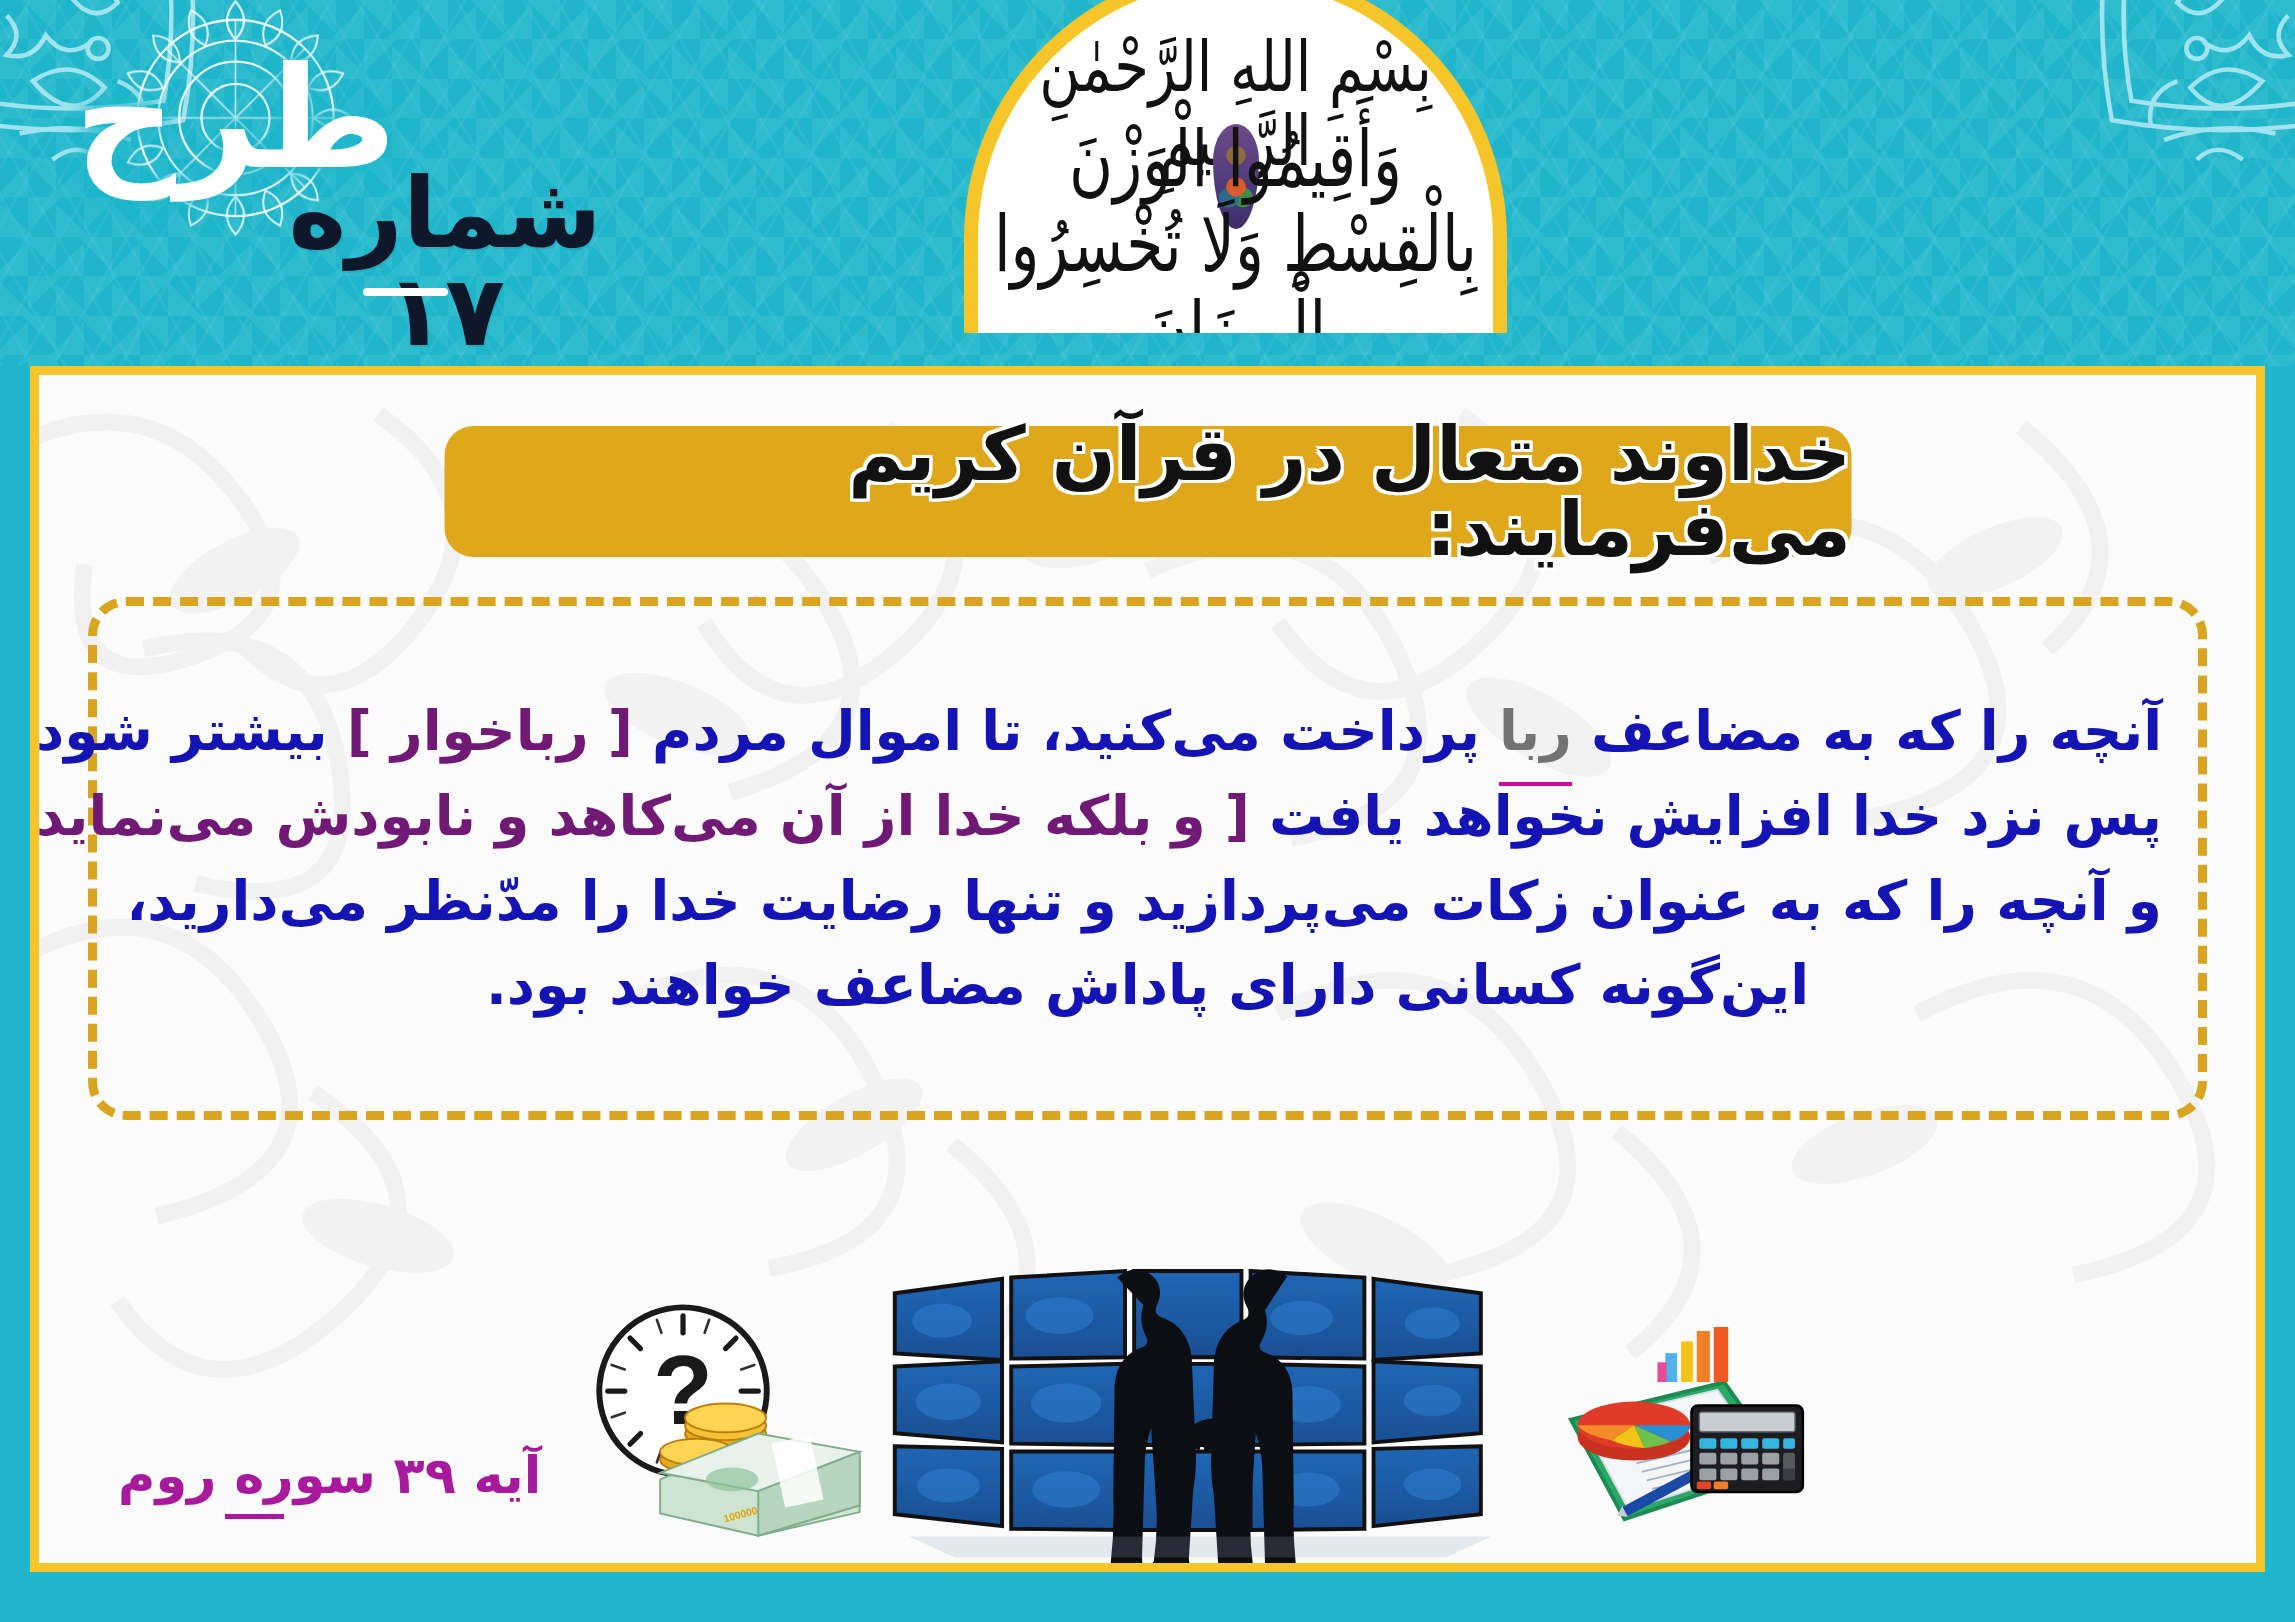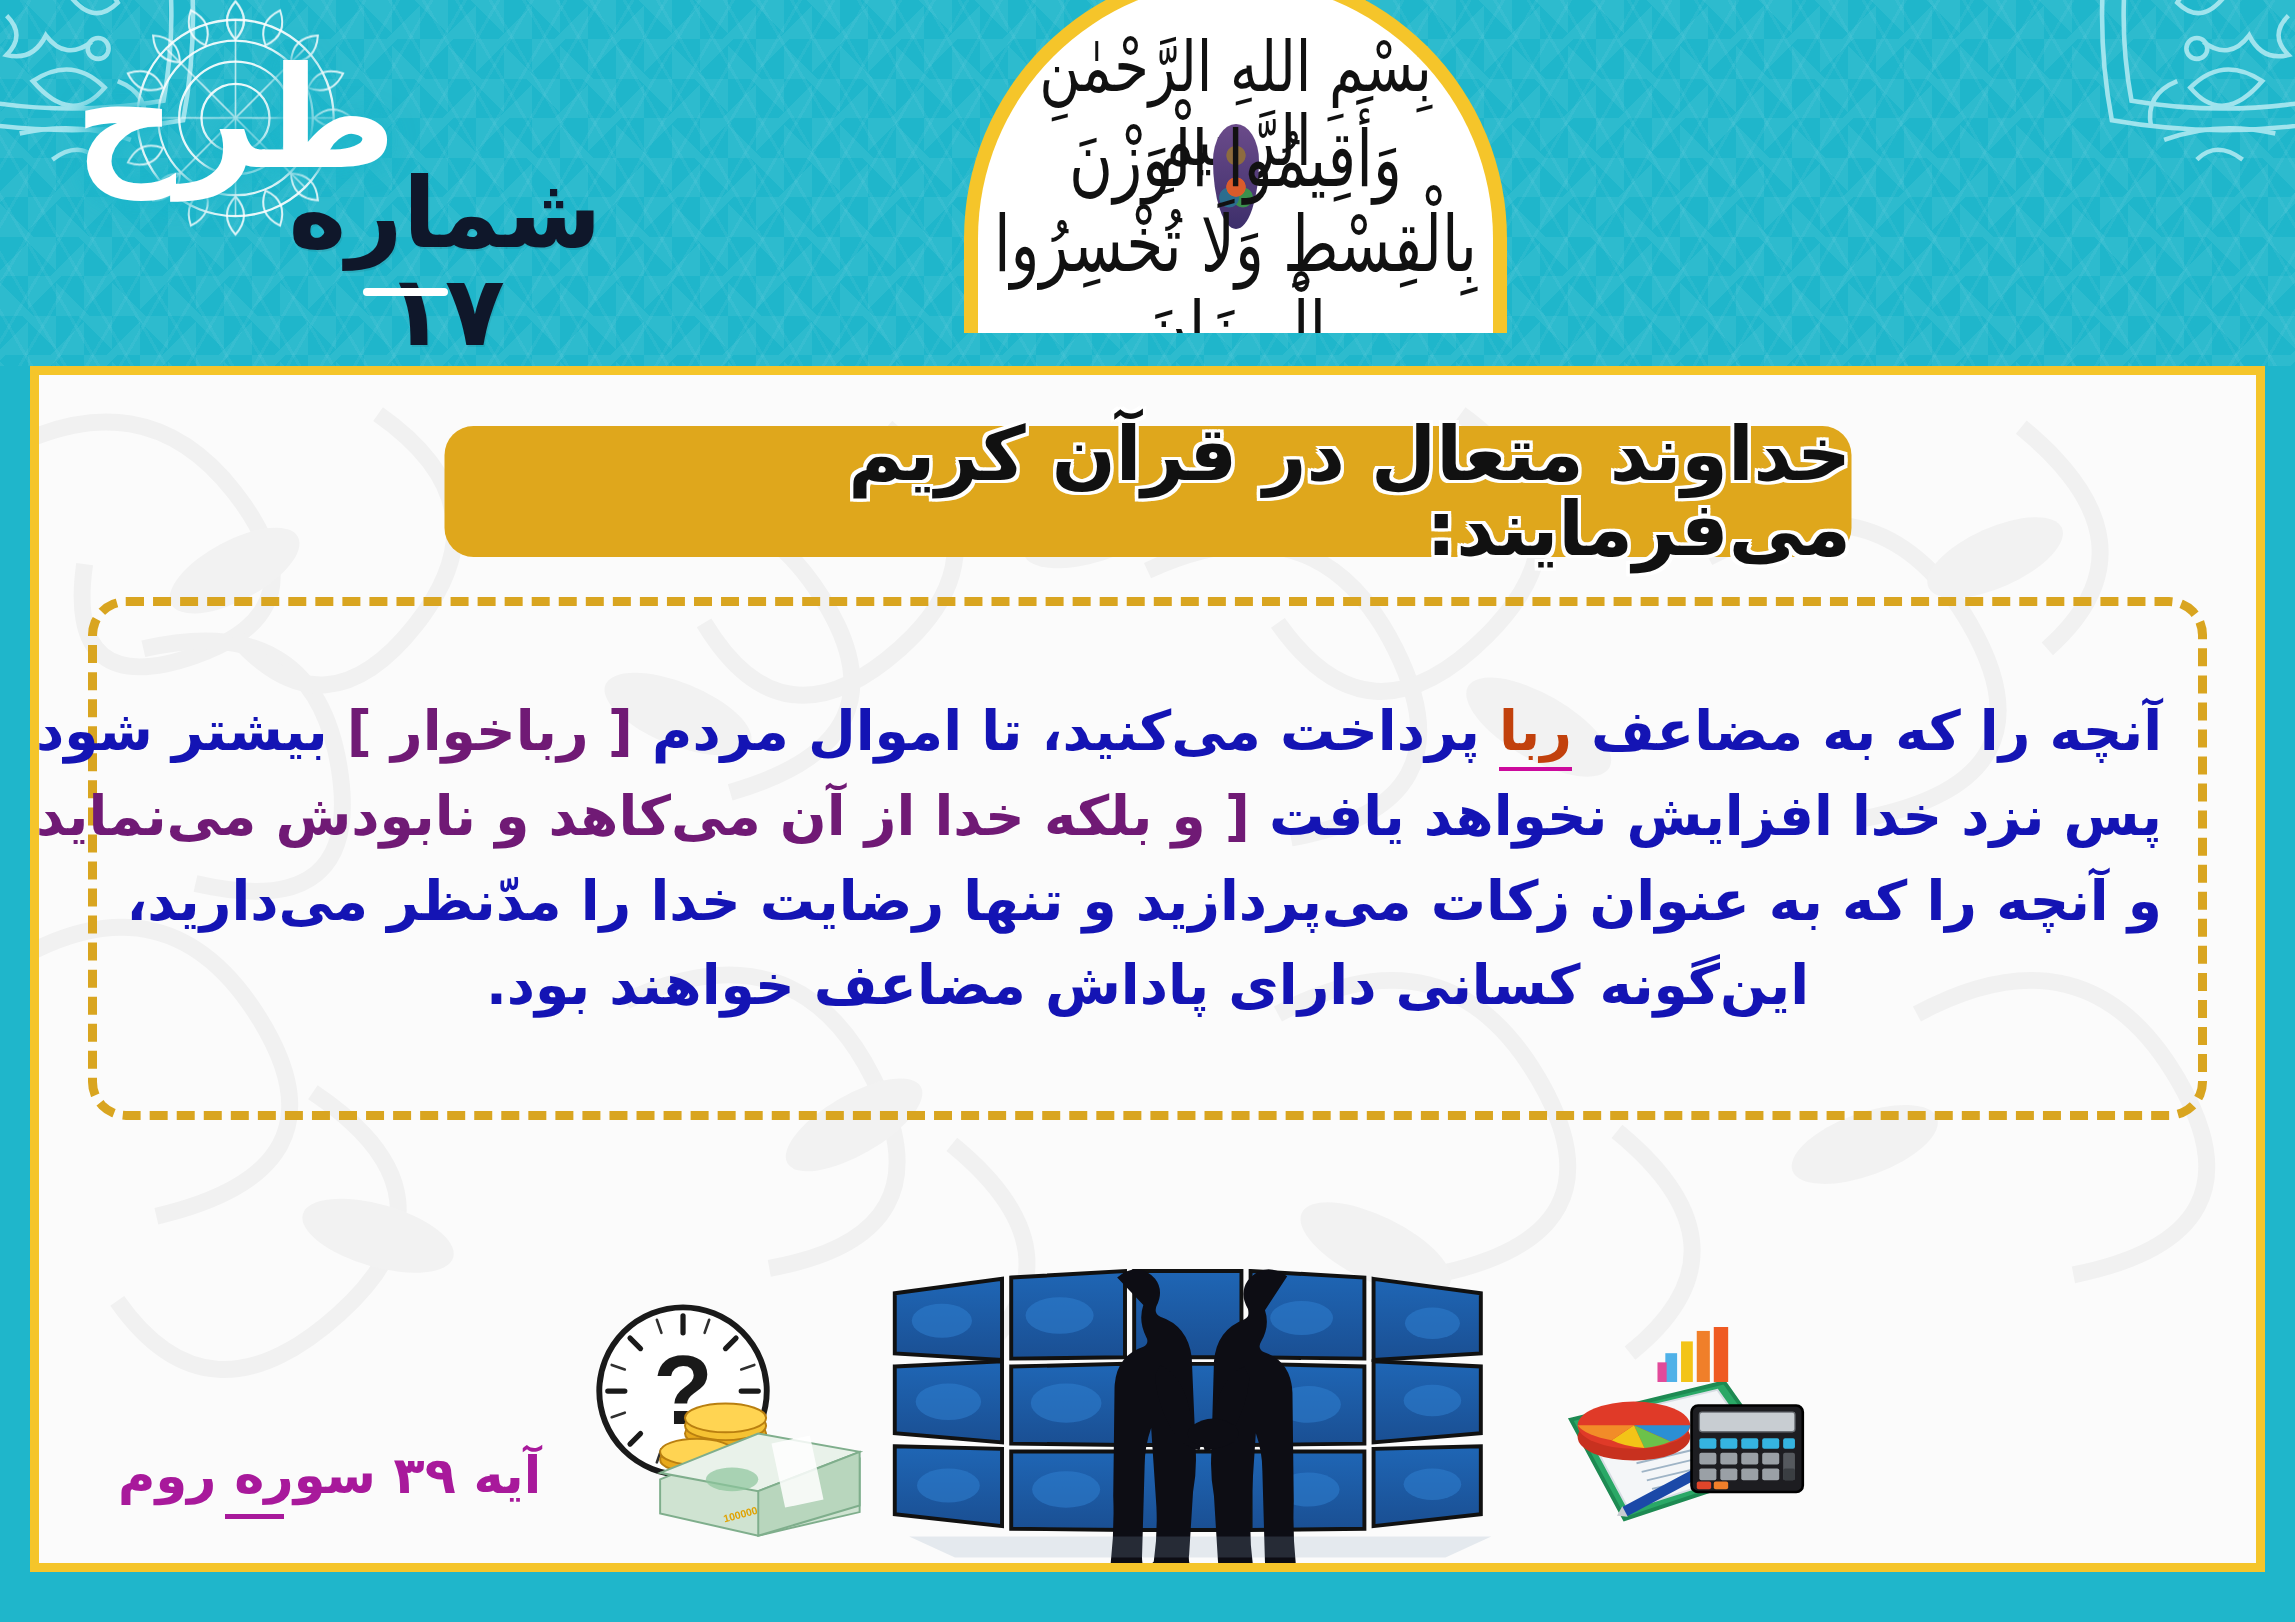--- a/index.html
+++ b/index.html
@@ -114,21 +114,21 @@
   .quote-box{
     position:absolute;left:49px;right:49px;top:222px;height:523px;
     border:9.2px dashed #d9a520;border-radius:38px;
     padding:26px 36px;
     display:flex;flex-direction:column;justify-content:center;gap:14.4px;
   }
   .qline{
     text-align:center;font-size:55px;font-weight:bold;line-height:1.28;
     color:#1414b4;white-space:nowrap;
   }
-  .qline .hl-magenta{color:#c2410c;border-bottom:4.6px solid #cc0a9c;padding-bottom:4px;}
+  .qline .hl-magenta{color:#737373;border-bottom:4.6px solid #cc0a9c;padding-bottom:19px;}
   .qline .hl-crimson{color:#701a75;}
 
   
   .source{
     position:absolute;left:79px;bottom:62px;
     color:#a8199b;font-size:51px;font-weight:bold;line-height:1;
   }
   .source-underline{
     position:absolute;left:186px;bottom:44px;width:59px;height:4.6px;background:#a8199b;
   }

